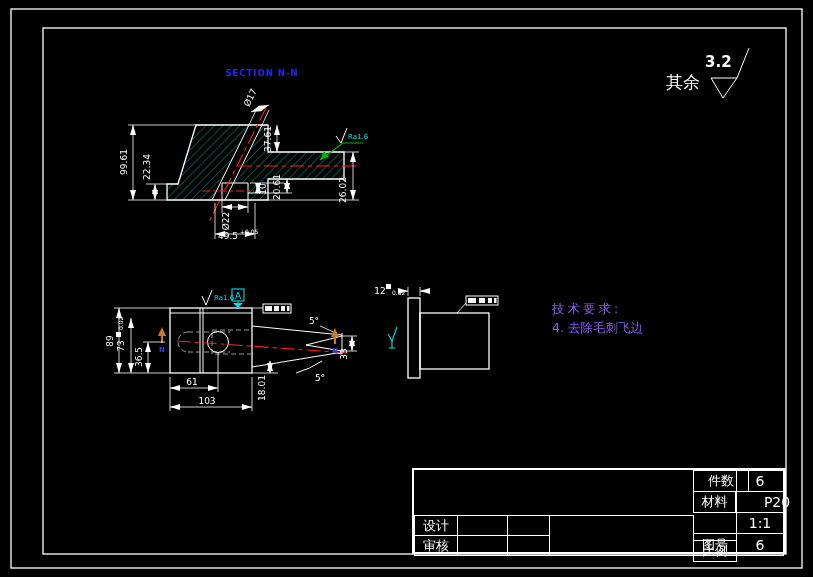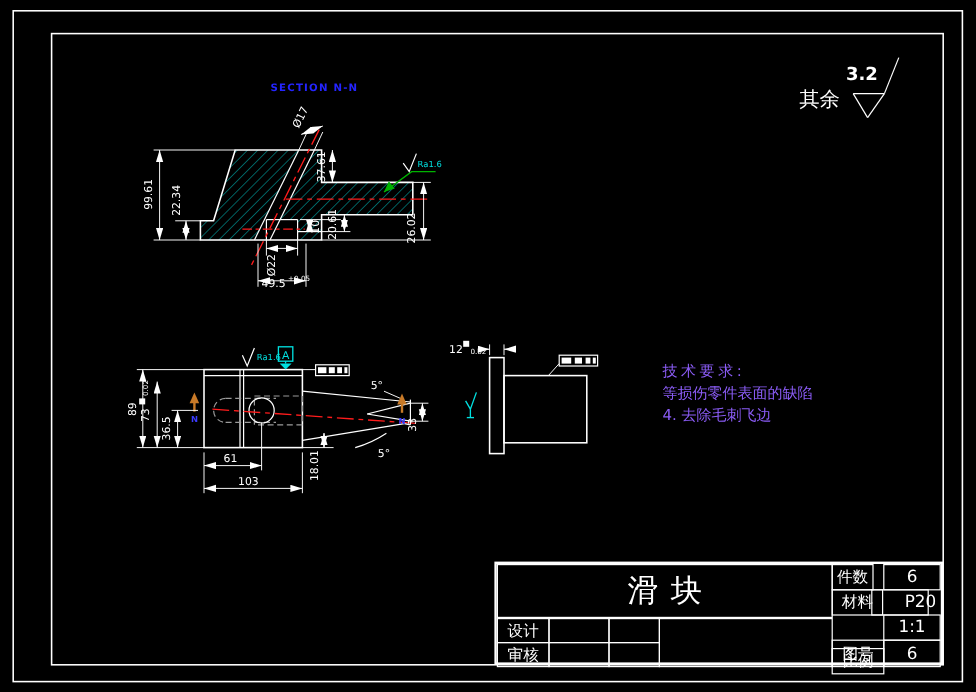--- a/index.html
+++ b/index.html
@@ -232,38 +232,36 @@
       <rect x="468" y="298" width="8" height="5" fill="#fff"></rect>
       <rect x="479" y="298" width="6" height="5" fill="#fff"></rect>
       <rect x="488" y="298" width="4" height="5" fill="#fff"></rect>
       <rect x="494" y="298" width="2.5" height="5" fill="#fff"></rect>
     </g>
   </g>
 </svg>
 
 <div id="tech">
   <div class="tr-title">技术要求:</div>
-  <div>等损伤零件表面的缺陷</div>
   <div>4. 去除毛刺飞边</div>
 </div>
 
 <div id="tblock">
-  <div class="cell title" style="left:0;top:0;width:280px;height:45px;">滑块</div>
 
   <div class="cell" style="left:0;top:45px;width:44px;height:21px;">设计</div>
   <div class="cell" style="left:0;top:65px;width:44px;height:21px;">审核</div>
   <div class="cell" style="left:43px;top:45px;width:51px;height:21px;"></div>
   <div class="cell" style="left:43px;top:65px;width:51px;height:21px;"></div>
   <div class="cell" style="left:93px;top:45px;width:43px;height:21px;"></div>
   <div class="cell" style="left:93px;top:65px;width:43px;height:21px;"></div>
   <div class="cell" style="left:135px;top:45px;width:145px;height:41px;"></div>
 
-  <div class="cell" style="left:279px;top:0;width:35px;height:22px;">件数</div>
+  <div class="cell" style="left:279px;top:0;width:56px;height:22px;">件数</div>
   <div class="cell val" style="left:322px;top:0;width:48px;height:22px;">6</div>
   <div class="cell" style="left:279px;top:21px;width:43px;height:22px;">材料</div>
-  <div class="cell val" style="left:312px;top:21px;width:48px;height:22px;padding-left:34px;">P20</div>
+  <div class="cell val" style="left:322px;top:21px;width:48px;height:22px;padding-left:34px;">P20</div>
   <div class="cell" style="left:279px;top:42px;width:44px;height:22px;margin-top:28px;">比例</div>
   <div class="cell val" style="left:322px;top:42px;width:48px;height:22px;">1:1</div>
   <div class="cell" style="left:279px;top:63px;width:44px;height:23px;font-family:Liberation Mono, monospace;">图号</div>
   <div class="cell val" style="left:322px;top:63px;width:48px;height:23px;">6</div>
 </div>
 
 </div>
 
 </body></html>

